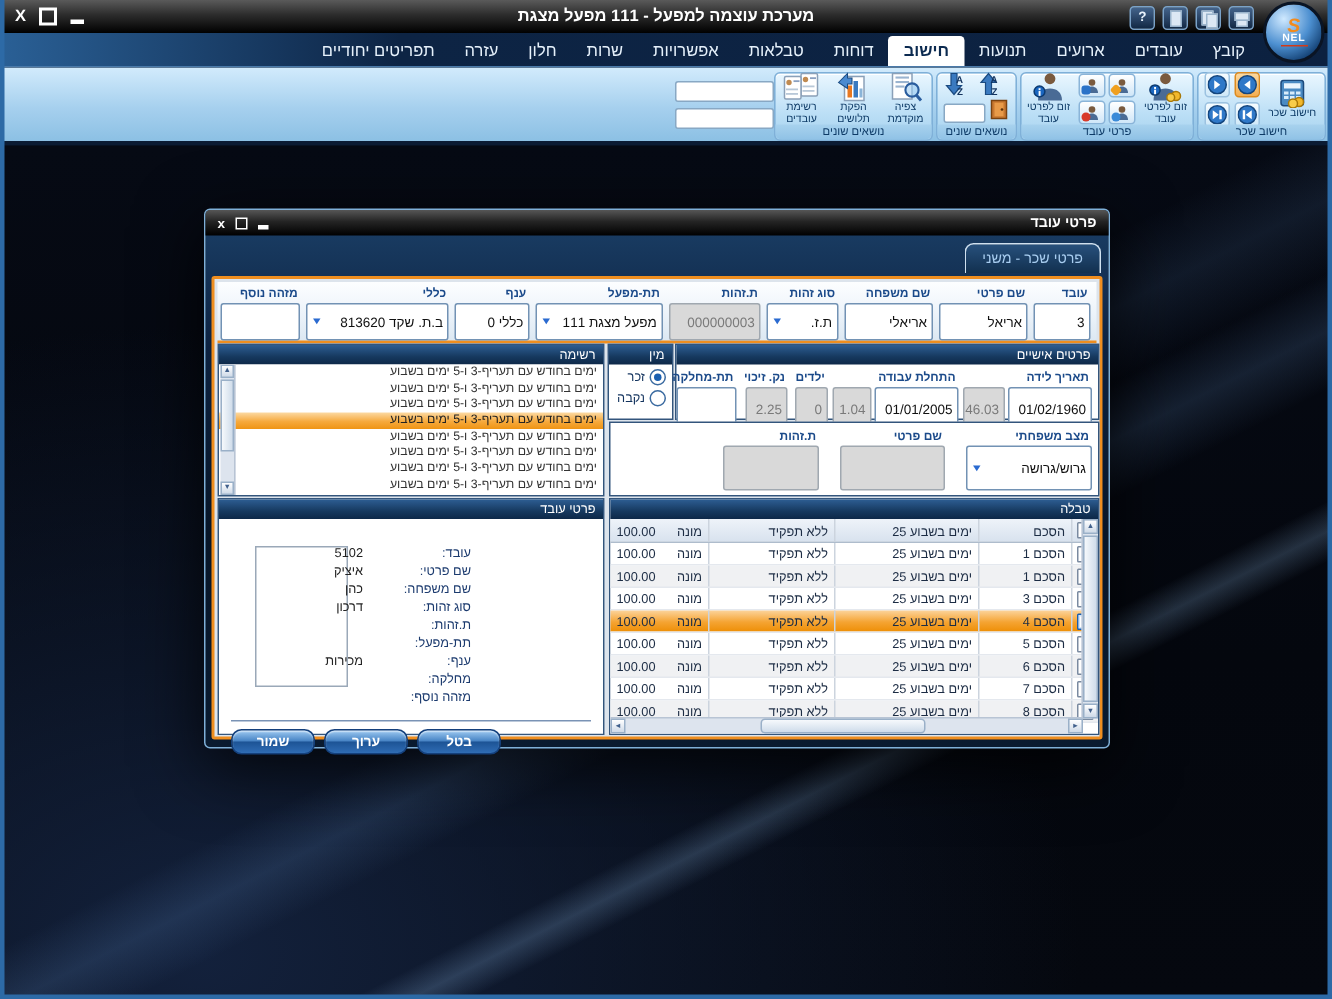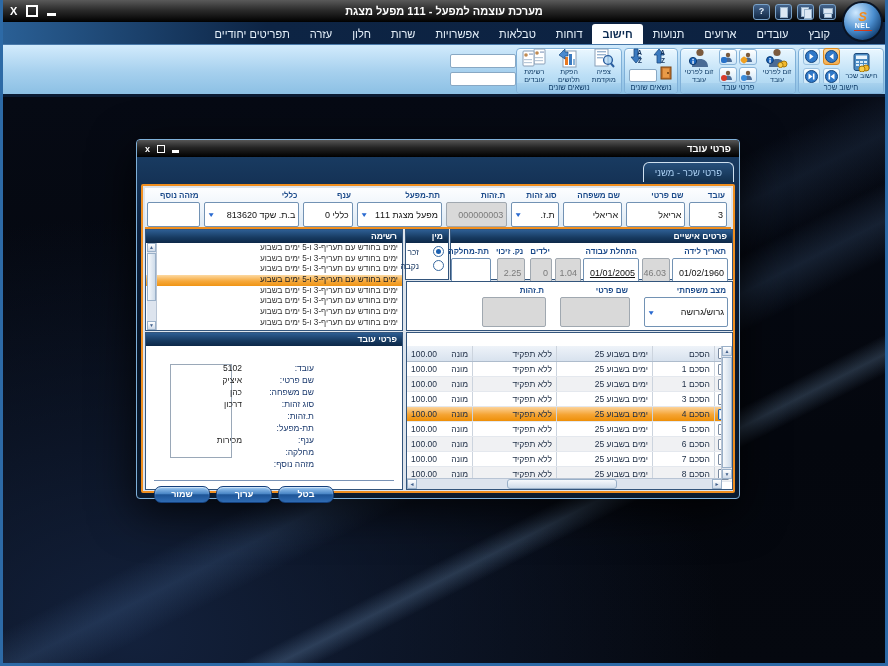--- a/index.html
+++ b/index.html
@@ -95,28 +95,28 @@
   .flabel{font-size:8px;color:#1b4a8a;font-weight:bold;text-align:right;padding:1px 2px 2px;white-space:nowrap;}
   .inp{height:30px;border:1px solid #7292b4;background:#fff;border-radius:2px;font-size:9px;
     color:#111;padding:0 3px;display:flex;align-items:center;justify-content:flex-start;box-sizing:border-box;}
   .inp.num{justify-content:flex-start;}
   .inp.gray{background:#d9d9d9;color:#7a7a7a;border-color:#a0a8b0;}
   .dd{justify-content:space-between;}
   .dd .arr{color:#2a6ad0;font-size:6.5px;transform:scaleX(1.3);}
   
   .panel{position:absolute;border:1px solid #33557c;background:#fff;}
   .phead{height:13px;background:linear-gradient(#2d5d92,#16395f 60%,#0d2848);color:#fff;
-    font-size:8.5px;font-weight:bold;text-align:right;padding:0 5px;line-height:13px;}
+    font-size:8.5px;font-weight:normal;text-align:right;padding:0 5px;line-height:13px;}
   .pbody{position:relative;background:#fff;}
   
   .pp-row{display:flex;gap:3px;padding:3px 4px 0 2px;}
   .pgroup{display:flex;flex-direction:column;}
   .pboxes{display:flex;gap:2px;}
   
-  .radio-row{display:flex;align-items:center;gap:14px;padding:3px 4px 0 2px;font-size:8.5px;color:#13335e;}
+  .radio-row{display:flex;align-items:flex-start;gap:3px;padding:3px 4px 0 2px;font-size:8.5px;color:#13335e;}
   .radio{width:9px;height:9px;border:1px solid #3a6aa0;border-radius:50%;background:#fff;position:relative;flex:0 0 auto;}
   .radio.on::after{content:"";position:absolute;inset:2px;background:#1a5fb0;border-radius:50%;}
   
   .list-body{position:absolute;top:13px;left:0;right:0;bottom:0;background:#fff;overflow:hidden;}
   .li{height:10.7px;font-size:8.2px;line-height:10.7px;text-align:right;padding-right:4px;
       padding-left:12px;color:#333;white-space:nowrap;}
   .li.sel{background:linear-gradient(#fcd9a2,#f6a93c 55%,#ef9414);color:#222;}
   .vscroll{position:absolute;top:0;bottom:0;left:1px;width:9px;background:#dde4ee;border-right:1px solid #b8c4d4;direction:ltr;}
   .vscroll .sa{position:absolute;left:0;right:0;height:9px;background:linear-gradient(#fff,#cfdae8);
     border:1px solid #9ab0c8;box-sizing:border-box;color:#41608c;font-size:5px;text-align:center;line-height:7px;}
@@ -526,21 +526,21 @@
         <div class="pgroup">
           <span class="flabel">תאריך לידה</span>
           <div class="pboxes">
             <span class="inp" style="width:56px;">01/02/1960</span>
             <span class="inp gray" style="width:28px;">46.03</span>
           </div>
         </div>
         <div class="pgroup">
           <span class="flabel">התחלת עבודה</span>
           <div class="pboxes">
-            <span class="inp" style="width:56px;text-decoration:underline;">01/01/2005</span>
+            <span class="inp" style="width:56px;">01/01/2005</span>
             <span class="inp gray" style="width:26px;">1.04</span>
           </div>
         </div>
         <div class="pgroup">
           <span class="flabel">ילדים</span>
           <span class="inp gray" style="width:22px;">0</span>
         </div>
         <div class="pgroup">
           <span class="flabel">נק. זיכוי</span>
           <span class="inp gray" style="width:28px;">2.25</span>
@@ -566,20 +566,21 @@
           <span class="inp gray" style="width:70px;"></span>
         </div>
         <div class="pgroup">
           <span class="flabel">ת.זהות</span>
           <span class="inp gray" style="width:64px;"></span>
         </div>
       </div>
     </div>
 
     <div class="panel" style="left:263px;top:146px;width:325px;height:156px;">
+      <div class="phead">טבלה</div>
       <div class="tbl-area">
         <div class="trow head">
           <span class="tc c-chk">
                 <span class="chk"></span>
               </span>
           <span class="tc c-name">הסכם</span>
           <span class="tc c-days">ימים בשבוע 25</span>
           <span class="tc c-role">ללא תפקיד</span>
           <span class="tc c-amt">
                 <span>מונה</span>

